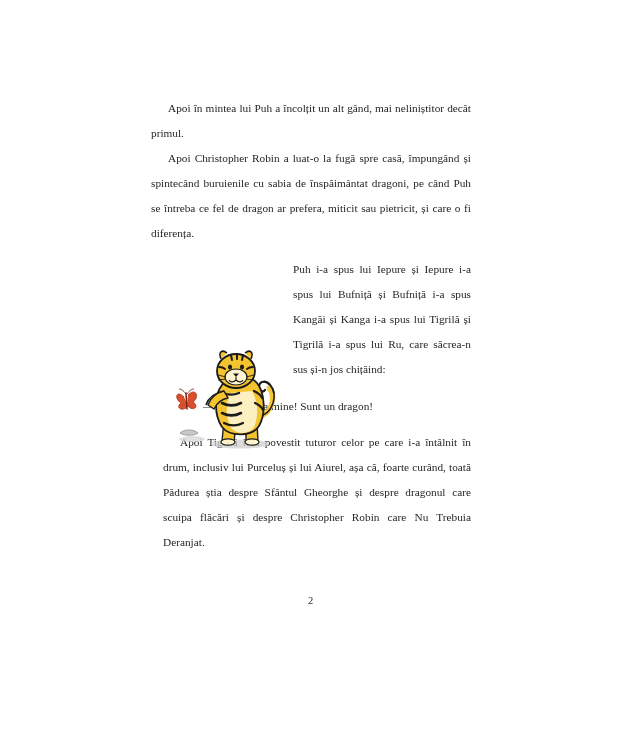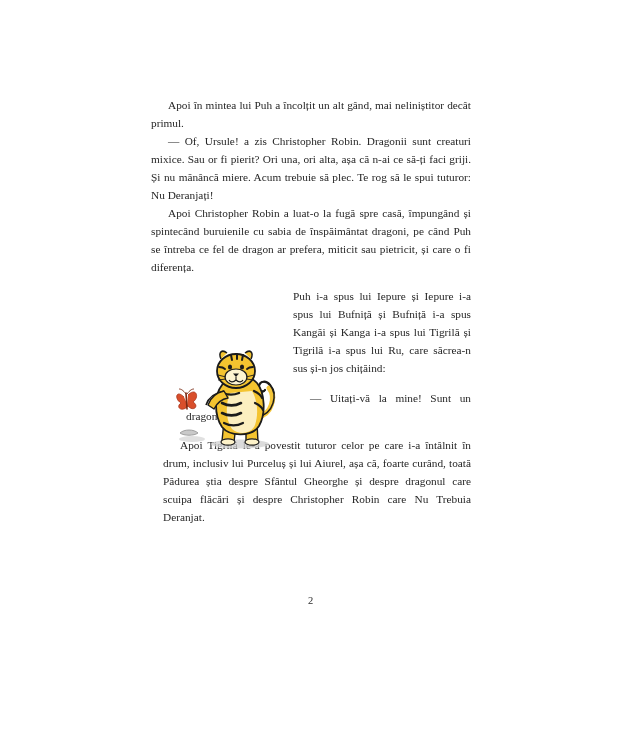--- a/index.html
+++ b/index.html
@@ -21,21 +21,21 @@
     width: 621px;
     height: 746px;
     background: #ffffff;
   }
   .text-block {
     position: absolute;
     left: 151px;
     top: 96px;
     width: 320px;
     font-size: 11.3px;
-    line-height: 18px;
+    line-height: 25px;
     text-align: justify;
     color: #262626;
   }
   .para {
     margin: 0;
     text-indent: 17px;
     text-align: justify;
   }
   
   .illo-float {
@@ -72,21 +72,20 @@
   }
 </style>
 </head>
 <body>
 
 <div class="page">
 
   <div class="text-block">
 
     <p class="para">Apoi în mintea lui Puh a încolțit un alt gând, mai neliniștitor decât primul.</p>
-    <p class="para dash-line">— Of, Ursule! a zis Christopher Robin. Dragonii sunt creaturi mixice. Sau or fi pierit? Ori una, ori alta, așa că n-ai ce să-ți faci griji. Și nu mănâncă miere. Acum trebuie să plec. Te rog să le spui tuturor: Nu Deranjați!</p>
     <p class="para">Apoi Christopher Robin a luat-o la fugă spre casă, împungând și spintecând buruienile cu sabia de înspăimântat dragoni, pe când Puh se întreba ce fel de dragon ar prefera, miticit sau pietricit, și care o fi diferența.</p>
 
     <div class="illo-float"></div>
 
     <p class="wrap-para">Puh i-a spus lui Iepure și Iepure i-a spus lui Bufniță și Bufniță i-a spus Kangăi și Kanga i-a spus lui Tigrilă și Tigrilă i-a spus lui Ru, care săcrea-n sus și-n jos chițăind:</p>
     <p class="wrap-para" style="text-indent:17px;">— Uitați-vă la mine! Sunt un dragon!</p>
 
     <p class="para" style="clear:both;margin-left:12px;">Apoi Tigrilă le-a povestit tuturor celor pe care i-a întâlnit în drum, inclusiv lui Purceluș și lui Aiurel, așa că, foarte curând, toată Pădurea știa despre Sfântul Gheorghe și despre dragonul care scuipa flăcări și despre Christopher Robin care Nu Trebuia Deranjat.</p>
   </div>
 

